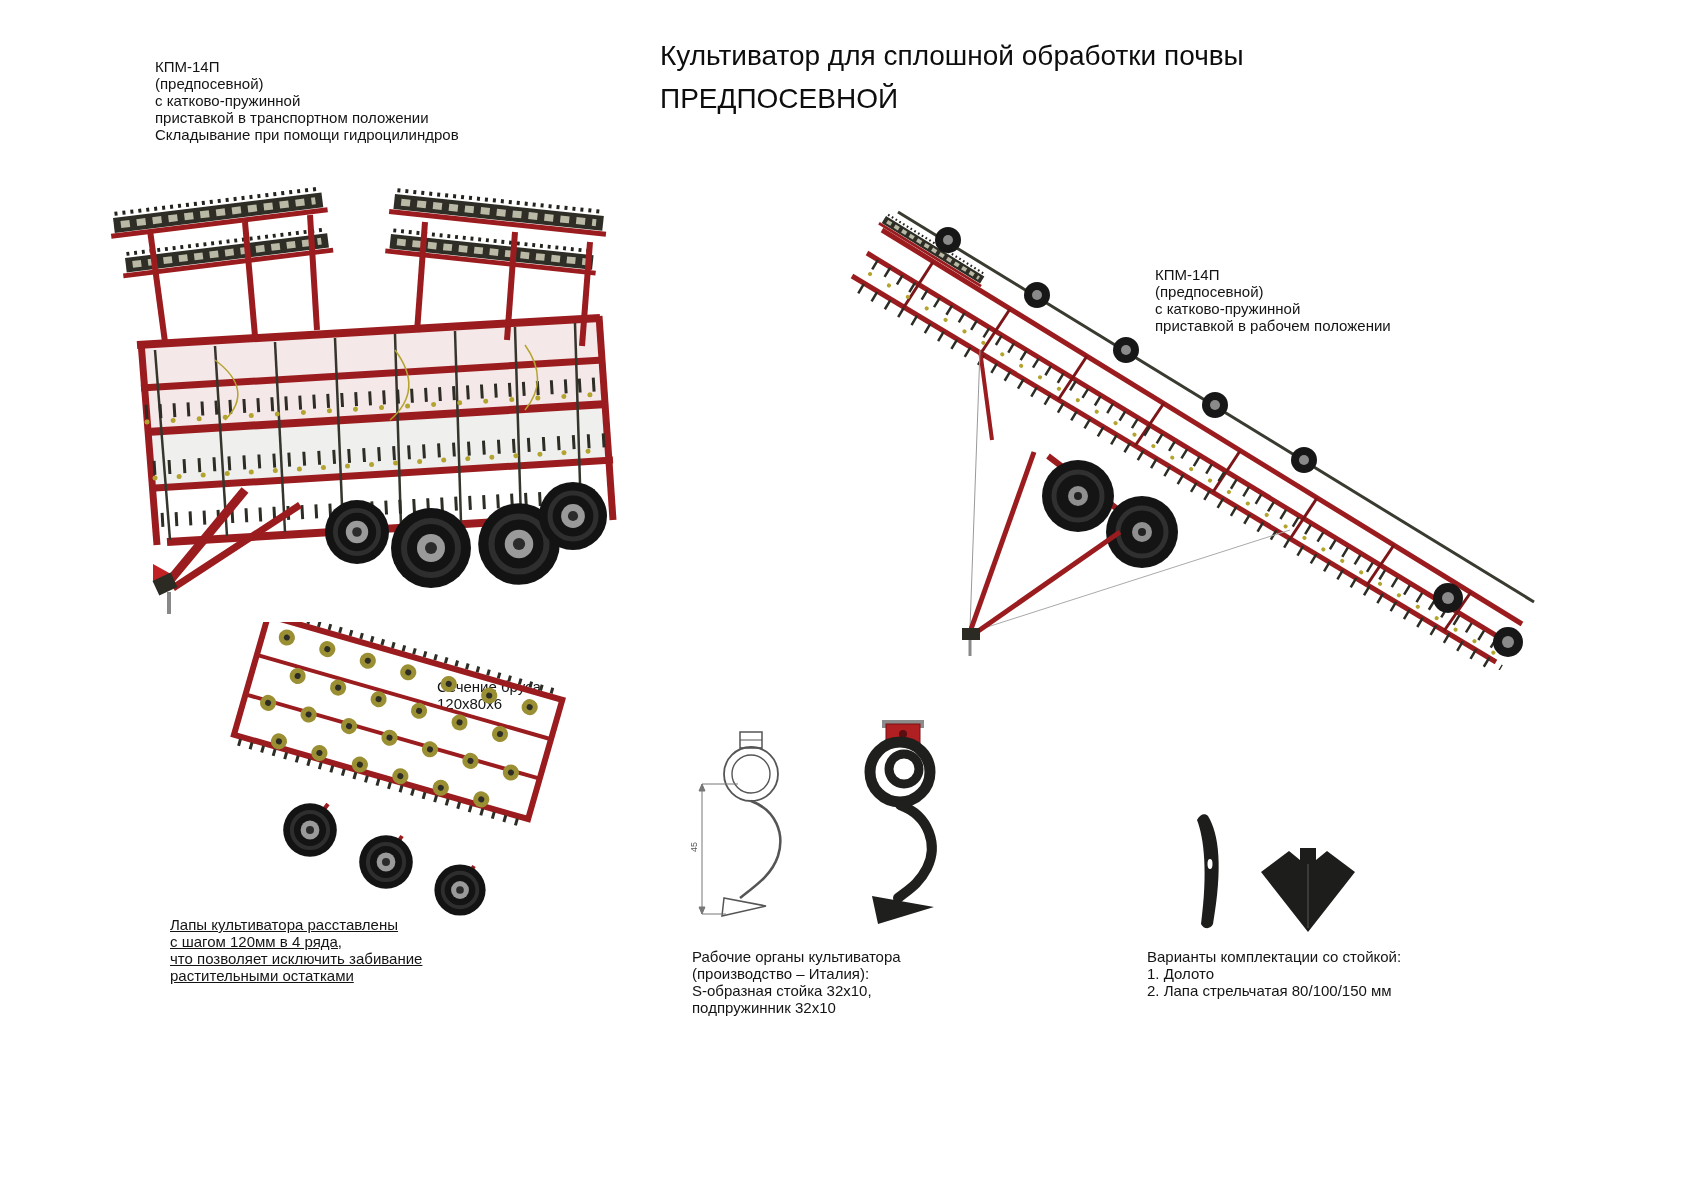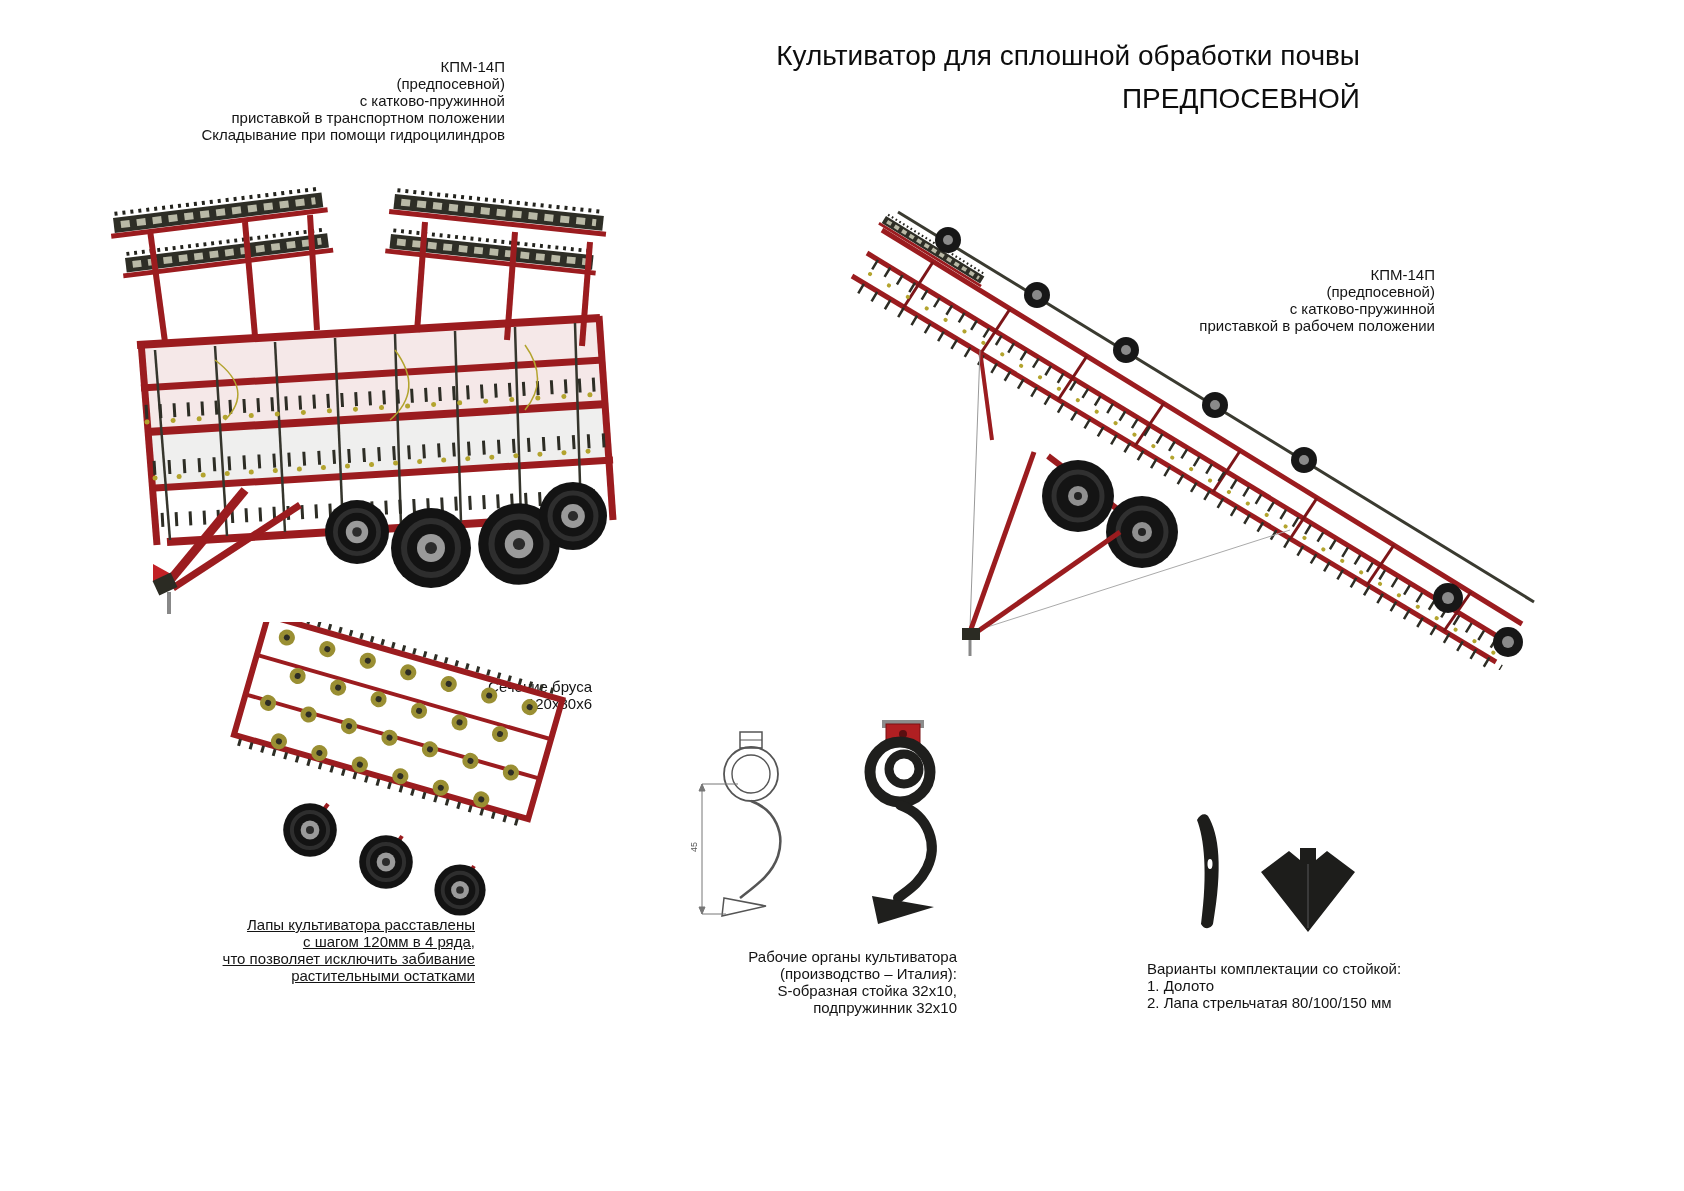--- a/index.html
+++ b/index.html
@@ -7,38 +7,38 @@
     position:relative;
     width:1684px;height:1191px;
     background:#ffffff;
     font-family:"Liberation Sans", sans-serif;
     color:#111111;
     overflow:hidden;
   }
   .title{
     position:absolute;
     left:660px;top:34px;width:700px;
-    text-align:right;
+    text-align:left;
     font-size:28px;line-height:43px;
     white-space:pre-line;
     color:#0d0d0d;
   }
   .caption{
     position:absolute;
     white-space:pre-line;
-    text-align:right;
+    text-align:left;
     font-size:15px;line-height:17px;
     color:#141414;
   }
   .c-transport{left:155px;top:58px;width:350px;}
   .c-working{left:1155px;top:266px;width:280px;}
   .c-section{left:437px;top:678px;width:155px;}
   .c-tines{left:170px;top:916px;width:305px;text-decoration:underline;}
   .c-organs{left:692px;top:948px;width:265px;}
-  .c-options{left:1147px;top:948px;width:300px;text-align:left;margin-top:12px;}
+  .c-options{left:1147px;top:948px;width:300px;text-align:left;}
   .art{position:absolute;}
 </style>
 </head>
 <body>
 
 <div class="page">
 
   <svg width="0" height="0" style="position:absolute" aria-hidden="true">
     <defs>
       <g id="wheelT">

